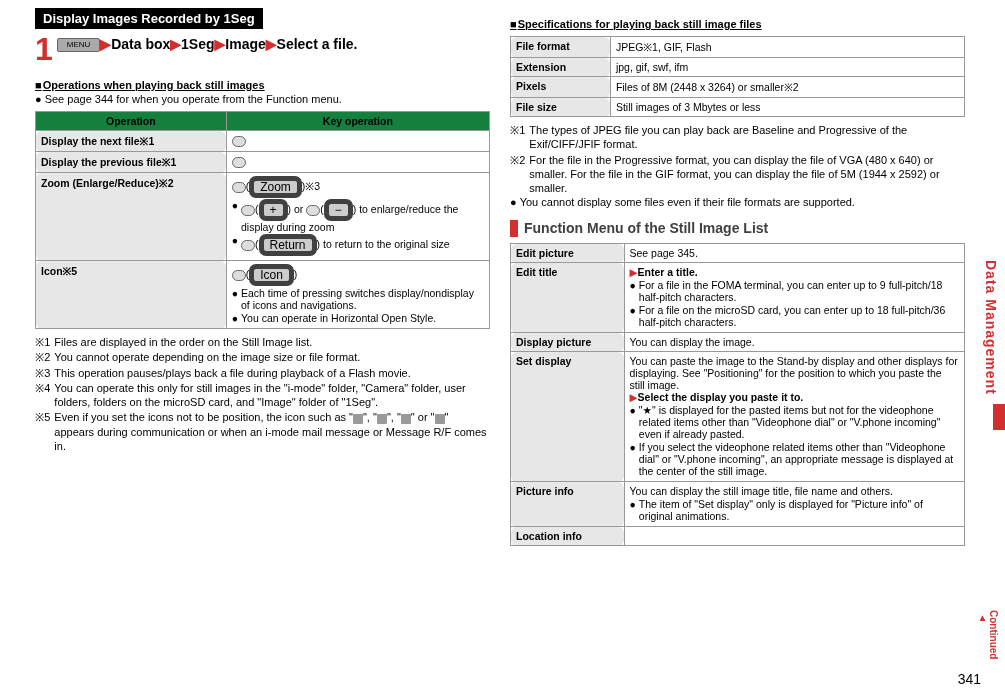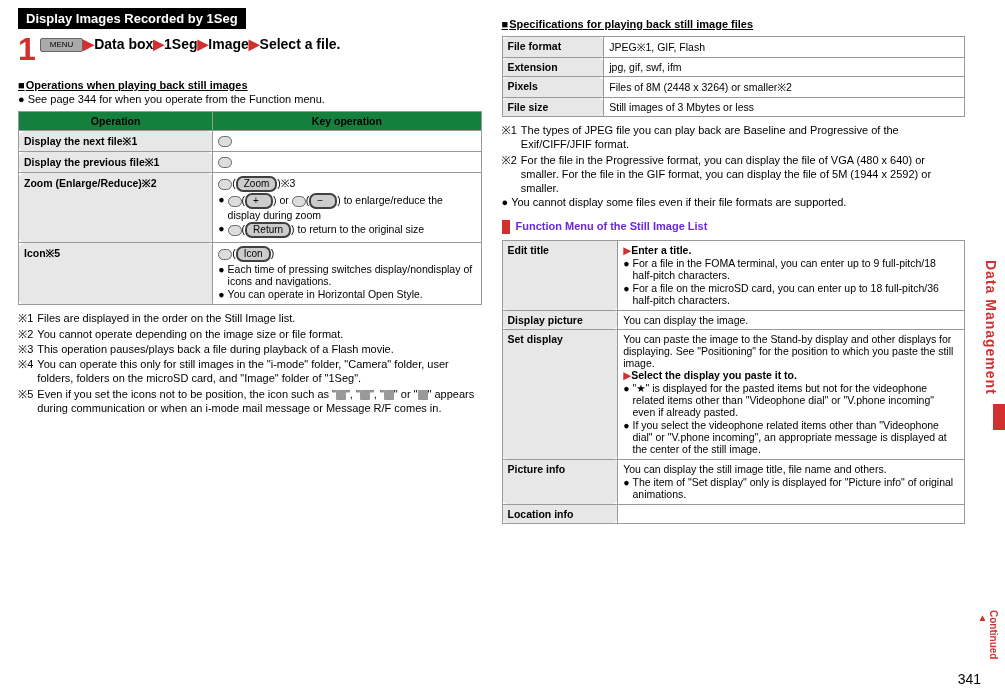--- a/index.html
+++ b/index.html
@@ -9,20 +9,21 @@
       width: 1005px;
       height: 699px;
       position: relative;
       background: #fff;
       color: #000;
     }
     .page {
       display: flex;
       padding: 8px 40px 8px 18px;
       gap: 20px;
+      margin-left: 17px;
     }
     .col {
       flex: 1;
       min-width: 0;
     }
     .black-header {
       background: #000;
       color: #fff;
       font-weight: bold;
       padding: 3px 8px;
@@ -80,44 +81,44 @@
       padding: 3px 5px;
       text-align: left;
       vertical-align: top;
     }
     th { background: #15803d; font-weight: bold; text-align: center; }
     .row-label { background: #e7e7e7; font-weight: bold; border-radius: 6px; }
     .op-table .row-label { width: 42%; }
     .pill {
       display: inline-block;
       background: #ccc;
-      border: 2px solid #404040;
+      border: 5px solid #404040;
       border-radius: 7px;
-      font-size: 10px;
+      font-size: 12px;
       padding: 0 6px;
       vertical-align: middle;
       line-height: 12px;
     }
     .pill-blank { min-width: 28px; }
     .circle-btn {
       display: inline-block;
       width: 14px; height: 11px;
       border: 1px solid #666;
       border-radius: 6px;
       background: #ddd;
       vertical-align: middle;
     }
     .note-list { margin-top: 6px; }
     .note-item { display: flex; margin: 1px 0; line-height: 1.3; }
     .note-key { white-space: nowrap; margin-right: 4px; }
     .red-bar-wrap { margin: 12px 0 6px; }
     .red-bar {
-      color: #6d28d9;
-      font-weight: bold;
-      font-size: 11px;
+      color: #404040;
+      font-weight: bold;
+      font-size: 14px;
       border-left: 8px solid #d32f2f;
       padding-left: 6px;
       line-height: 1.2;
     }
     .func-table td:first-child { width: 25%; }
     .func-table .row-label { vertical-align: top; }
     .spec-table td:first-child { width: 22%; }
     .side-tab {
       position: absolute;
       right: 6px;
@@ -298,20 +299,24 @@
         <span>You cannot display some files even if their file formats are supported.</span>
       </div>
 
     <div class="red-bar-wrap">
       <div class="red-bar">Function Menu of the Still Image List</div>
     </div>
 
     <table class="func-table">
       <tbody>
         <tr>
+          <td class="row-label">Edit picture</td>
+          <td>See page 345.</td>
+        </tr>
+        <tr>
           <td class="row-label">Edit title</td>
           <td>
             <div><span class="tri">▶</span><b>Enter a title.</b></div>
             <div class="cell-sub">
                 <span class="dot">●</span>
                 <span>For a file in the FOMA terminal, you can enter up to 9 full-pitch/18 half-pitch characters.</span>
               </div>
             <div class="cell-sub">
                 <span class="dot">●</span>
                 <span>For a file on the microSD card, you can enter up to 18 full-pitch/36 half-pitch characters.</span>

